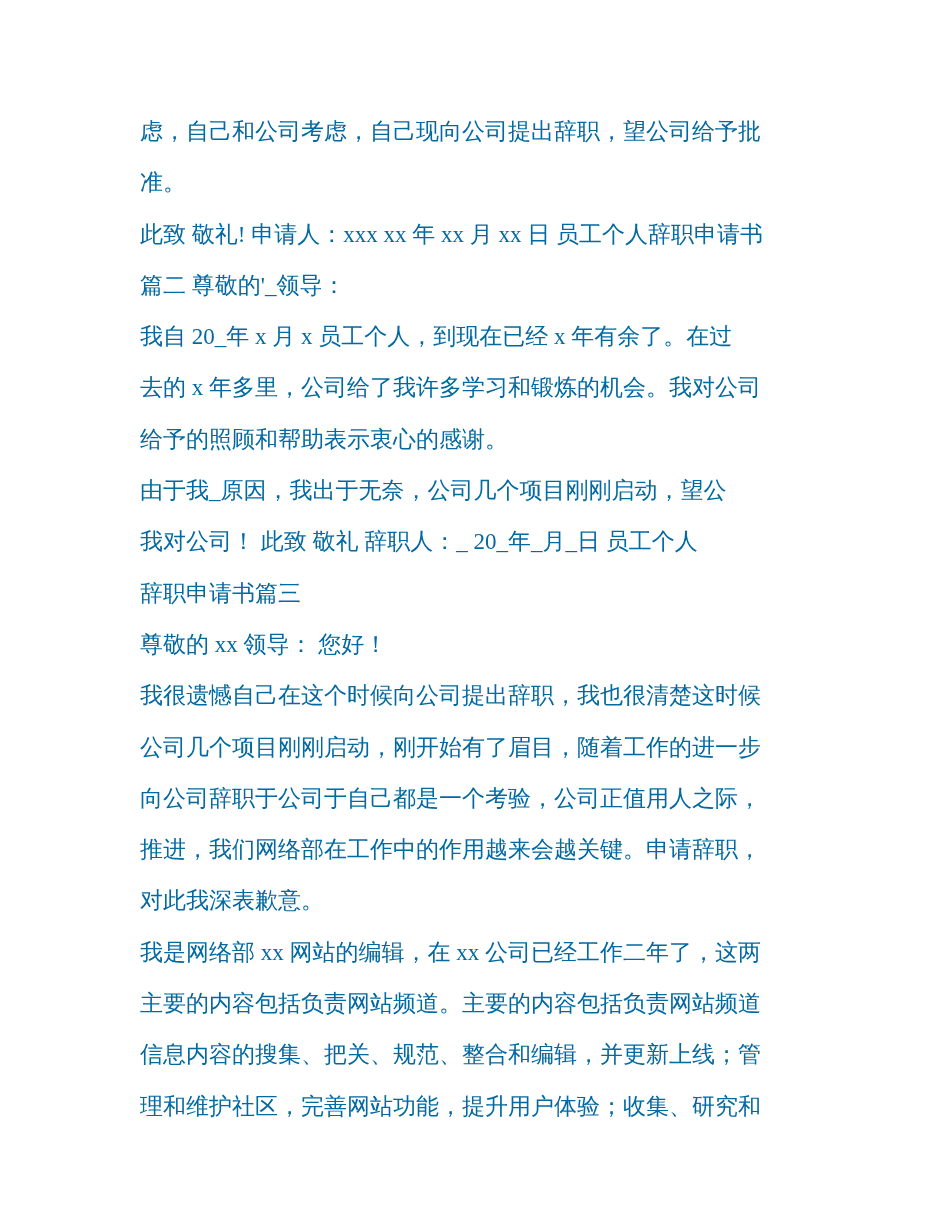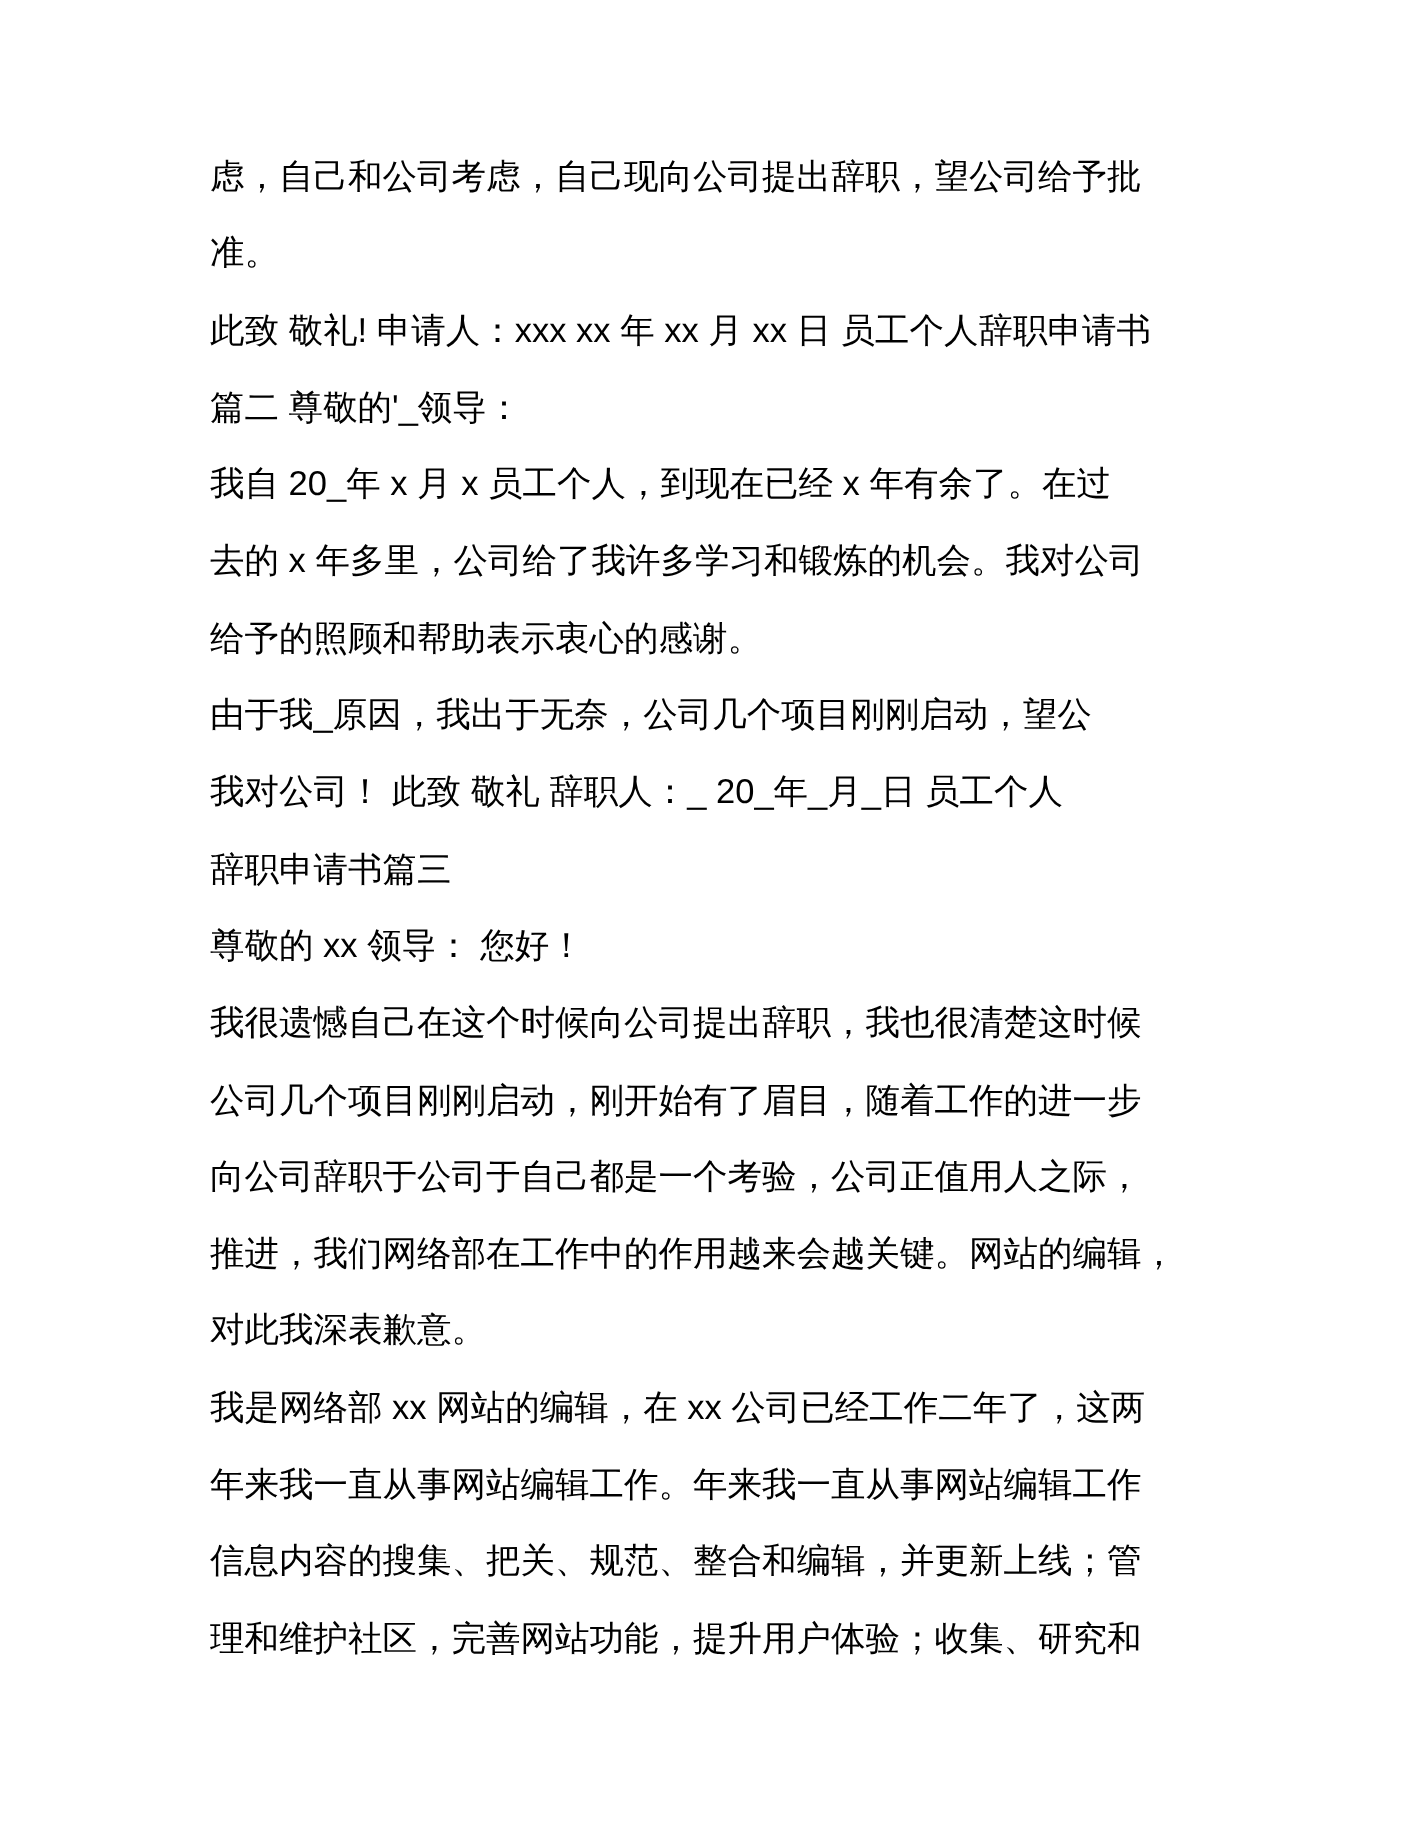--- a/index.html
+++ b/index.html
@@ -9,25 +9,25 @@
   }
   body {
     width: 950px;
     height: 1229px;
     position: relative;
     overflow: hidden;
   }
   .page {
     position: absolute;
     left: 140px;
-    top: 92px;
+    top: 106px;
     width: 672px;
-    font-family: Liberation Sans, sans-serif;
+    font-family: Liberation Serif, serif;
     font-size: 23px;
-    color: #000000;
+    color: #0369a1;
   }
   .line {
     height: 51.3px;
     line-height: 51.3px;
     white-space: nowrap;
     overflow: visible;
   }
 </style>
 </head>
 <body>
@@ -40,19 +40,19 @@
   <div class="line">我自 20_年 x 月 x 员工个人，到现在已经 x 年有余了。在过</div>
   <div class="line">去的 x 年多里，公司给了我许多学习和锻炼的机会。我对公司</div>
   <div class="line">给予的照顾和帮助表示衷心的感谢。</div>
   <div class="line">由于我_原因，我出于无奈，公司几个项目刚刚启动，望公</div>
   <div class="line">我对公司！ 此致 敬礼 辞职人：_ 20_年_月_日 员工个人</div>
   <div class="line">辞职申请书篇三</div>
   <div class="line">尊敬的 xx 领导： 您好！</div>
   <div class="line">我很遗憾自己在这个时候向公司提出辞职，我也很清楚这时候</div>
   <div class="line">公司几个项目刚刚启动，刚开始有了眉目，随着工作的进一步</div>
   <div class="line">向公司辞职于公司于自己都是一个考验，公司正值用人之际，</div>
-  <div class="line">推进，我们网络部在工作中的作用越来会越关键。网站的编辑，</div>
+  <div class="line">推进，我们网络部在工作中的作用越来会越关键。申请辞职，</div>
   <div class="line">对此我深表歉意。</div>
   <div class="line">我是网络部 xx 网站的编辑，在 xx 公司已经工作二年了，这两</div>
-  <div class="line">年来我一直从事网站编辑工作。年来我一直从事网站编辑工作</div>
+  <div class="line">主要的内容包括负责网站频道。主要的内容包括负责网站频道</div>
   <div class="line">信息内容的搜集、把关、规范、整合和编辑，并更新上线；管</div>
   <div class="line">理和维护社区，完善网站功能，提升用户体验；收集、研究和</div>
 </div>
 
 </body></html>

